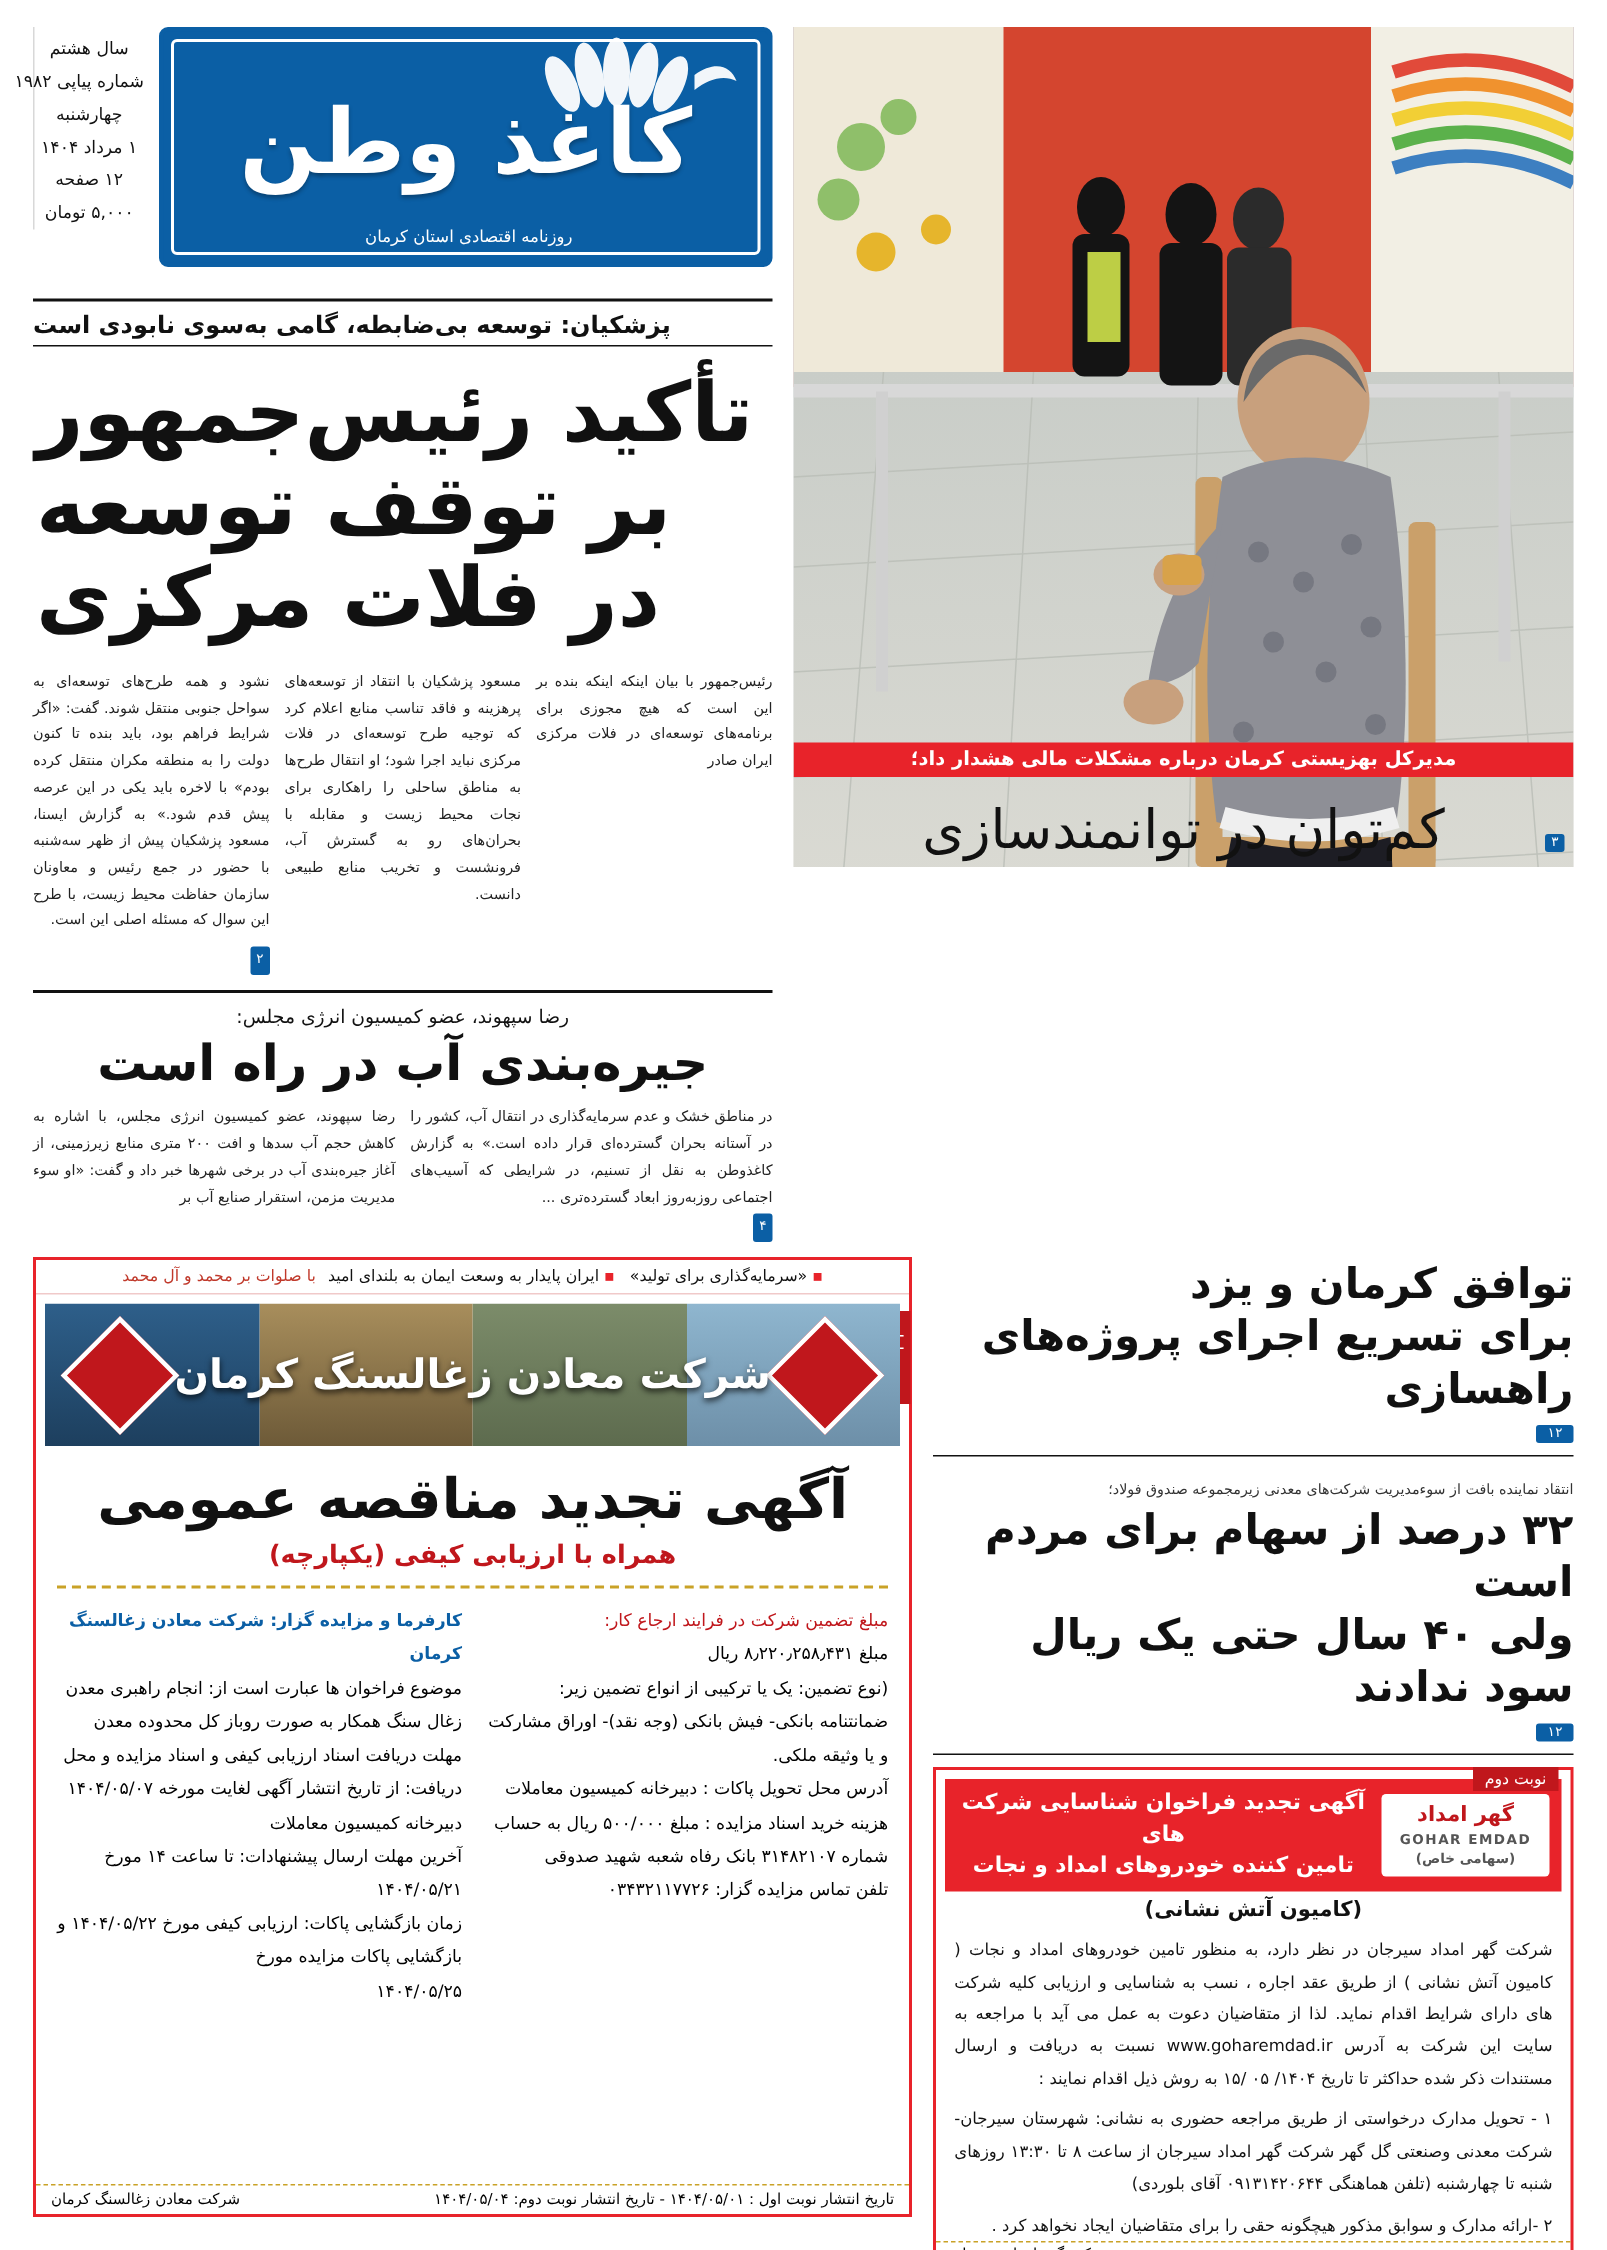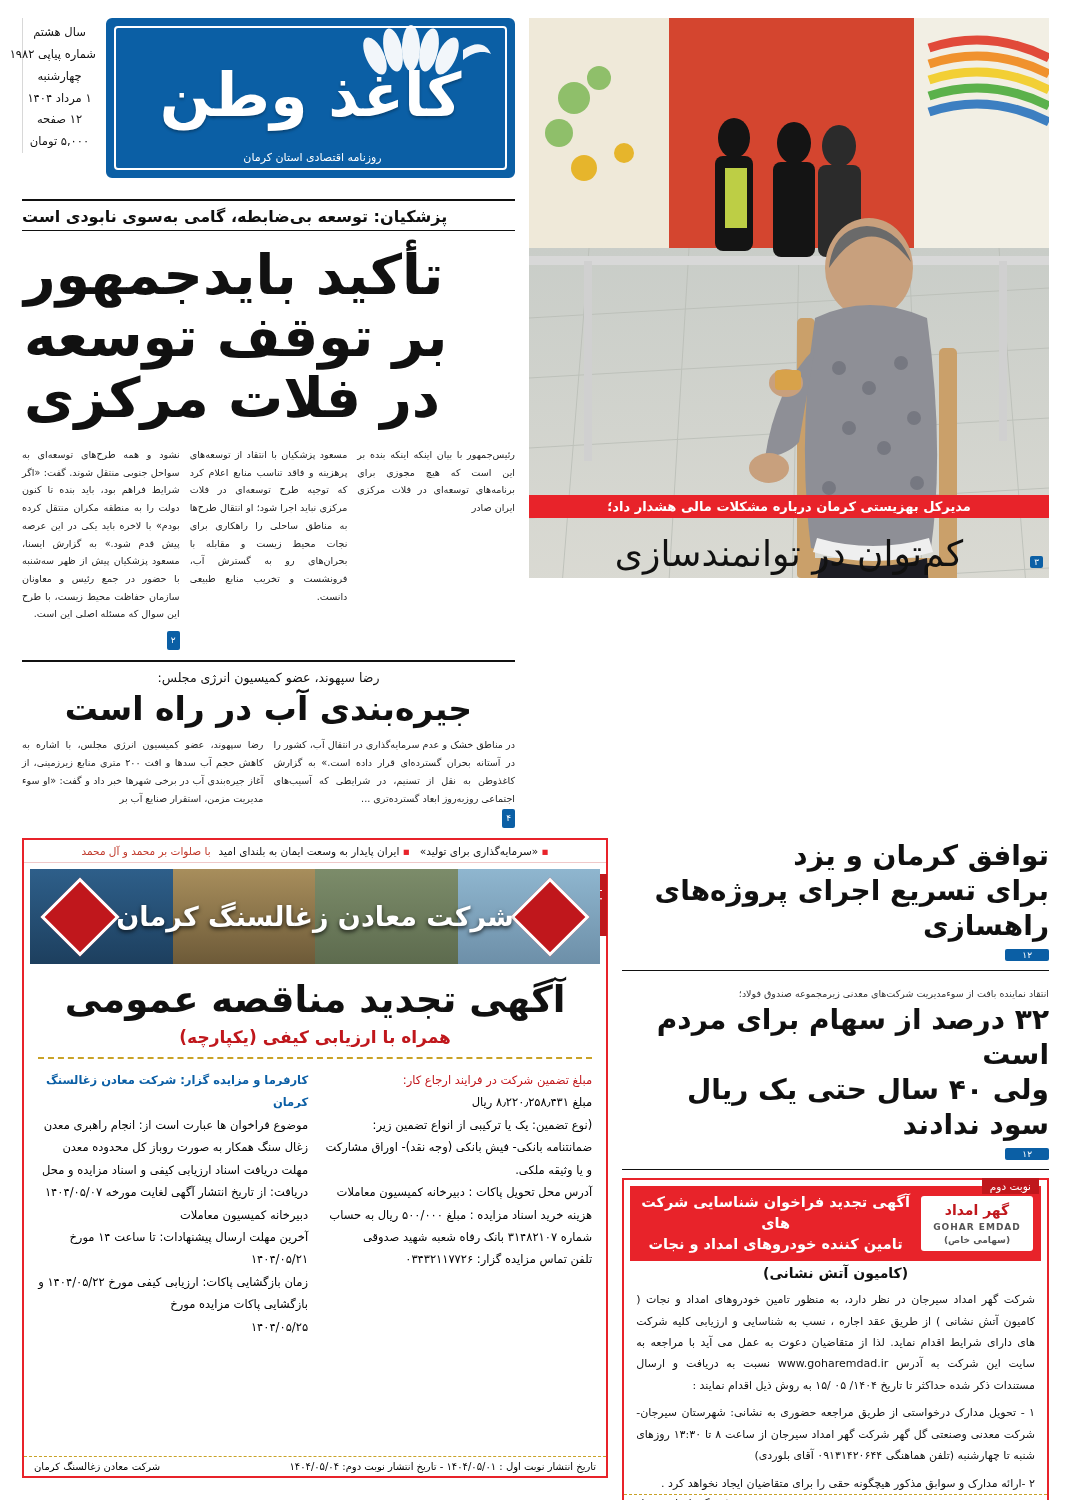--- a/index.html
+++ b/index.html
@@ -149,21 +149,21 @@
     position: absolute; top: 34px; right: -1px; background: #c0171c; color: #fff;
     writing-mode: vertical-rl; text-orientation: mixed; font-size: 11px;
     padding: 10px 3px; border-radius: 0;
   }
 
   
   .left-col { width: 437px; display: flex; flex-direction: column; gap: 8px; }
   .news-item { border-bottom: 1px solid #111; padding-bottom: 8px; position: relative; }
   .news-title { font-size: 28px; font-weight: bold; line-height: 1.25; text-align: right; color: #111; }
   .news-sub { font-size: 9.5px; line-height: 1.8; color: #333; margin-top: 6px; text-align: justify; }
-  .news-badge { display: inline-block; background: #0b5fa5; color: #fff; font-size: 9px; padding: 1px 17px; border-radius: 2px; margin-top: 4px; }
+  .news-badge { display: inline-block; background: #0b5fa5; color: #fff; font-size: 9px; padding: 1px 7px; border-radius: 2px; margin-top: 4px; font-family: Liberation Mono, monospace; }
 
   .box2 { border: 2px solid #e8232a; position: relative; flex: 1; padding: 0 0 18px 0; }
   .box2-head {
     background: #e8232a; color: #fff; margin: 6px 6px 4px 6px; padding: 6px 8px;
     font-size: 14.5px; font-weight: bold; line-height: 1.45; text-align: center;
     display: flex; align-items: center; gap: 8px; flex-direction: row-reverse;
   }
   .emdad-logo { background: #fff; padding: 4px 6px; border-radius: 3px; text-align: center; min-width: 112px; }
   .emdad-logo .fa { color: #c0171c; font-size: 14px; font-weight: bold; }
   .emdad-logo .en { color: #555; font-size: 9px; letter-spacing: 1px; }
@@ -212,21 +212,21 @@
           <div>چهارشنبه</div>
           <div>۱ مرداد ۱۴۰۴</div>
           <div>۱۲ صفحه</div>
           <div>۵,۰۰۰ تومان</div>
         </div>
       </div>
 
       <div class="kicker">پزشکیان: توسعه بی‌ضابطه، گامی به‌سوی نابودی است</div>
 
       <div class="lead-headline">
-        <span>تأکید باید‌جمهور</span>
+        <span>تأکید رئیس‌جمهور</span>
         <span>بر توقف توسعه</span>
         <span>در فلات مرکزی</span>
       </div>
 
       <div class="lead-cols">
         <div class="lead-col">
           <p>رئیس‌جمهور با بیان اینکه اینکه بنده بر این است که هیچ مجوزی برای برنامه‌های توسعه‌ای در فلات مرکزی ایران صادر</p>
         </div>
         <div class="lead-col">
           <p>مسعود پزشکیان با انتقاد از توسعه‌های پرهزینه و فاقد تناسب منابع اعلام کرد که توجیه طرح توسعه‌ای در فلات مرکزی نباید اجرا شود؛ او انتقال طرح‌ها به مناطق ساحلی را راهکاری برای نجات محیط زیست و مقابله با بحران‌های رو به گسترش آب، فرونشست و تخریب منابع طبیعی دانست.</p>

